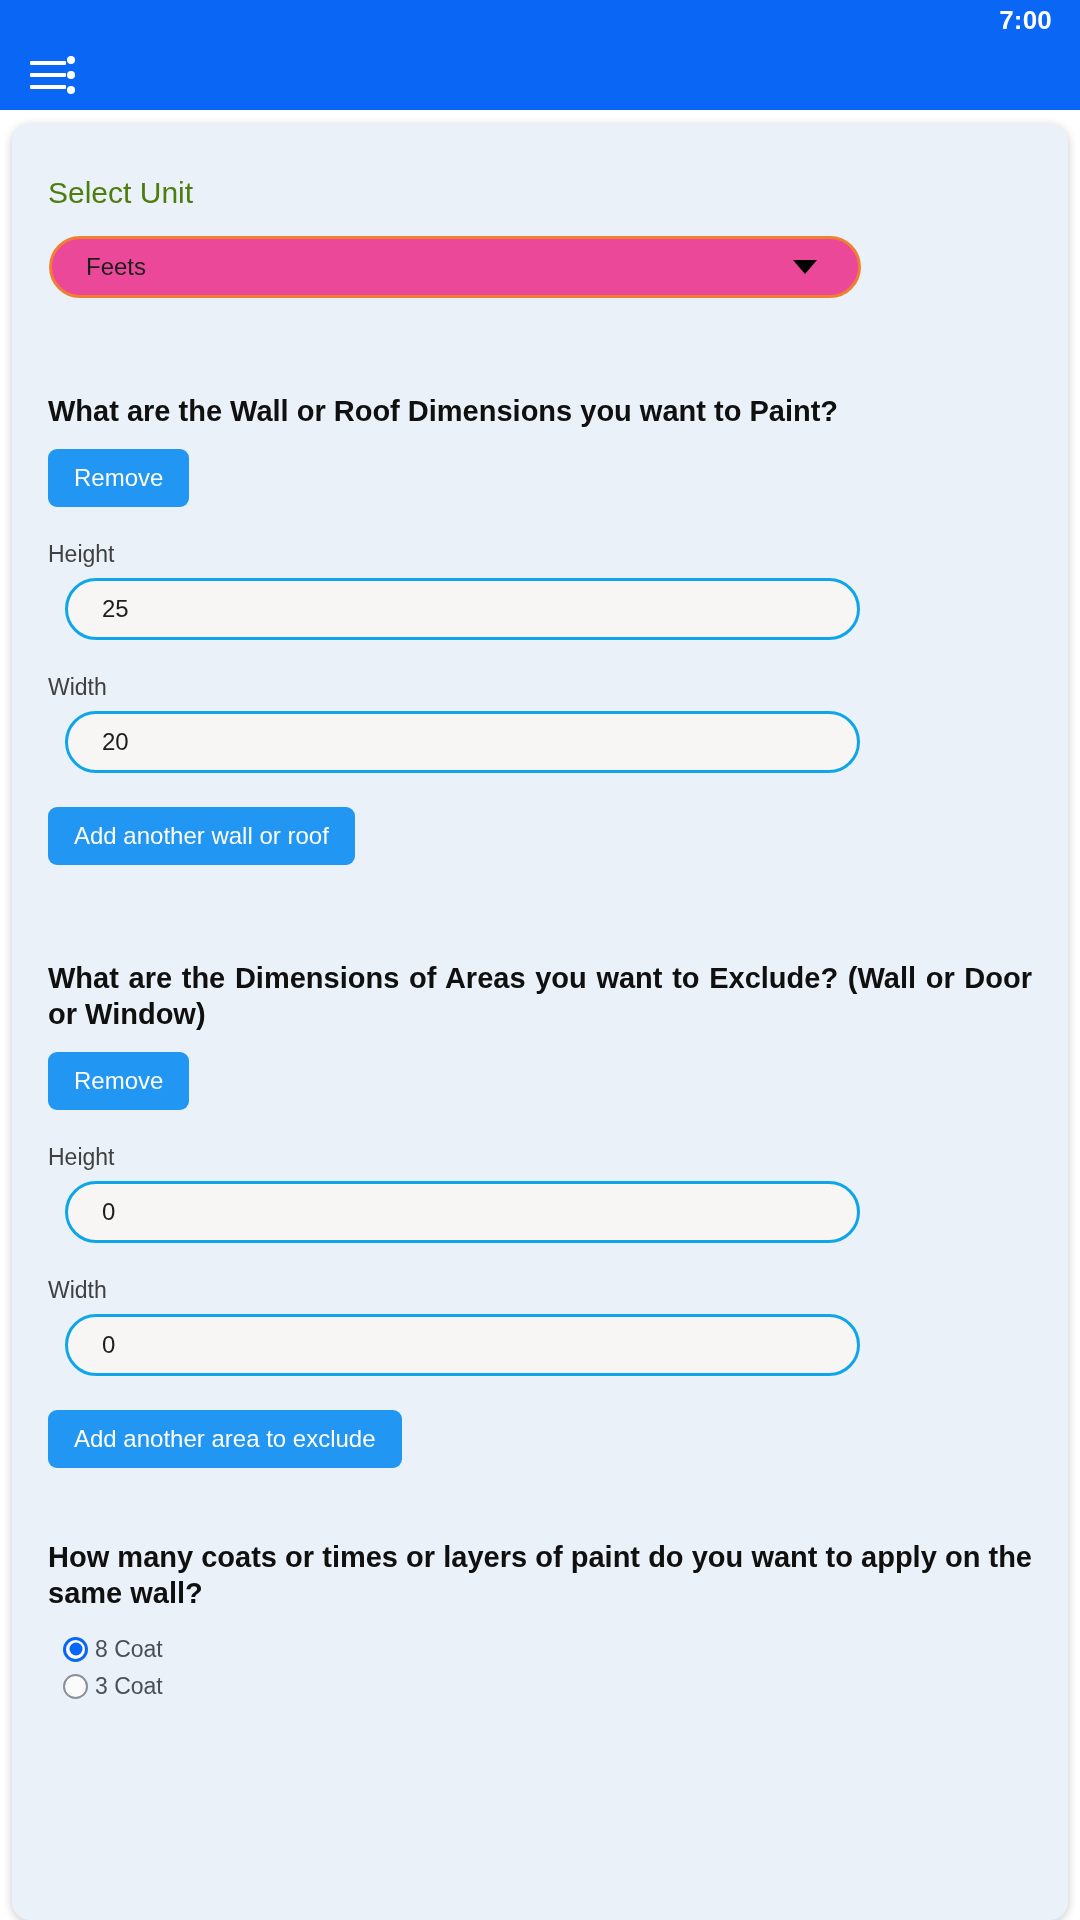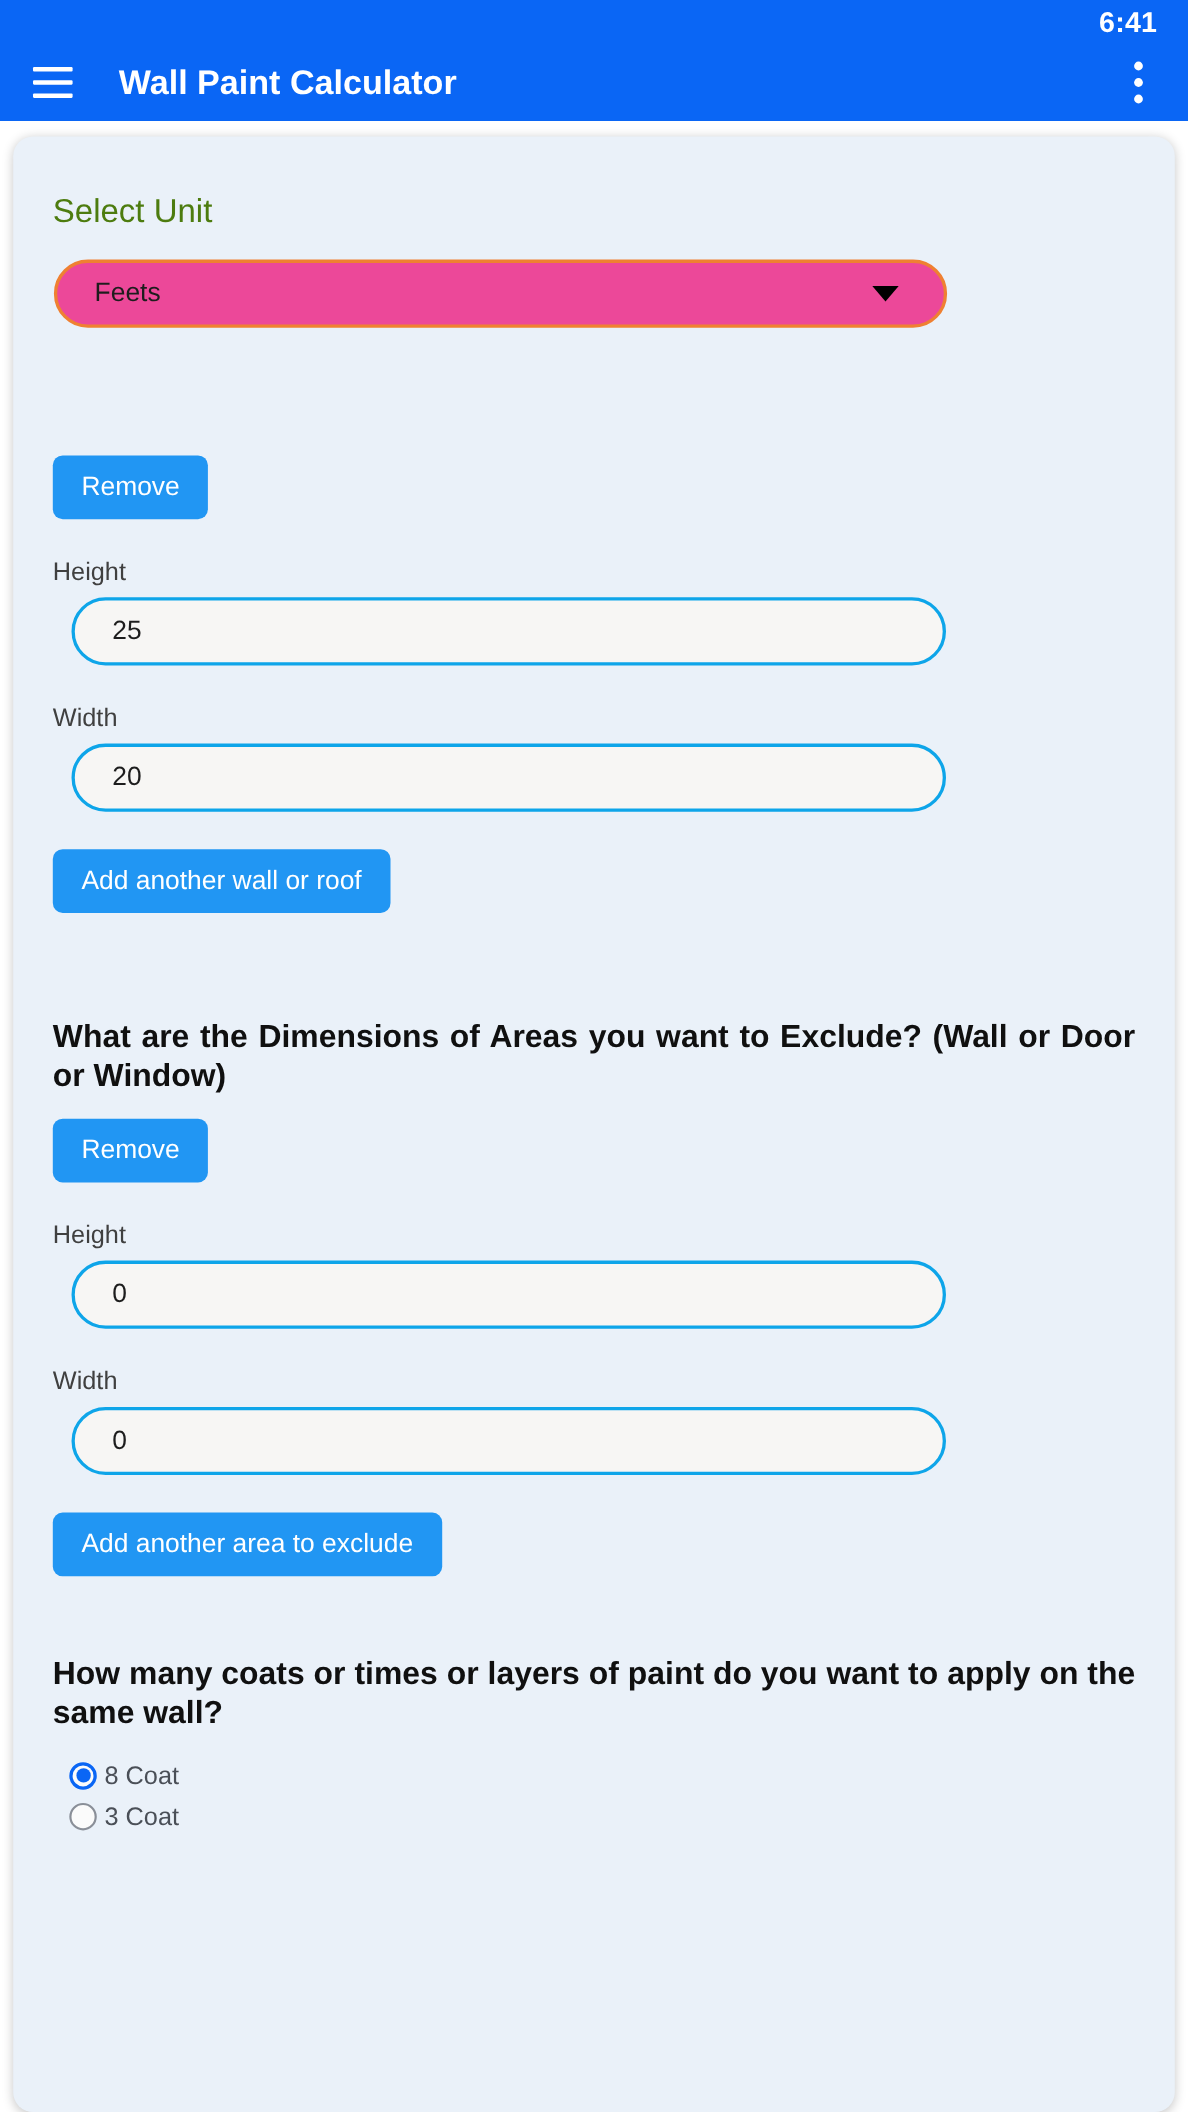--- a/index.html
+++ b/index.html
@@ -236,29 +236,28 @@
   .gap-lg { height: 72px; }
   .gap-md { height: 34px; }
   .gap-sm { height: 20px; }
   .pad-top-1 { height: 52px; }
 </style>
 </head>
 <body>
 
 <div class="appbar">
   <div class="statusbar">
-    <span class="status-time">6:41</span>
+    <span class="status-time">7:00</span>
   </div>
   <div class="appbar-row">
     <div class="hamburger">
       <span></span>
       <span></span>
       <span></span>
     </div>
-    <div class="appbar-title">Wall Paint Calculator</div>
     <div class="kebab">
       <i></i>
       <i></i>
       <i></i>
     </div>
   </div>
 </div>
 
 <div class="page">
   <div class="card">
@@ -271,20 +270,21 @@
         <div class="select-box">
           <span class="select-value">Feets</span>
         </div>
         <span class="select-arrow"></span>
       </div>
     </div>
 
     <div class="gap-xl"></div>
 
     <div>
+      <div class="question">What are the Wall or Roof Dimensions you want to Paint?</div>
       <div class="gap-sm"></div>
       <button class="btn">Remove</button>
 
       <div class="gap-md"></div>
       <div class="field-label">Height</div>
       <div class="text-input">
         <span class="text-input-value">25</span>
       </div>
 
       <div class="gap-md"></div>

